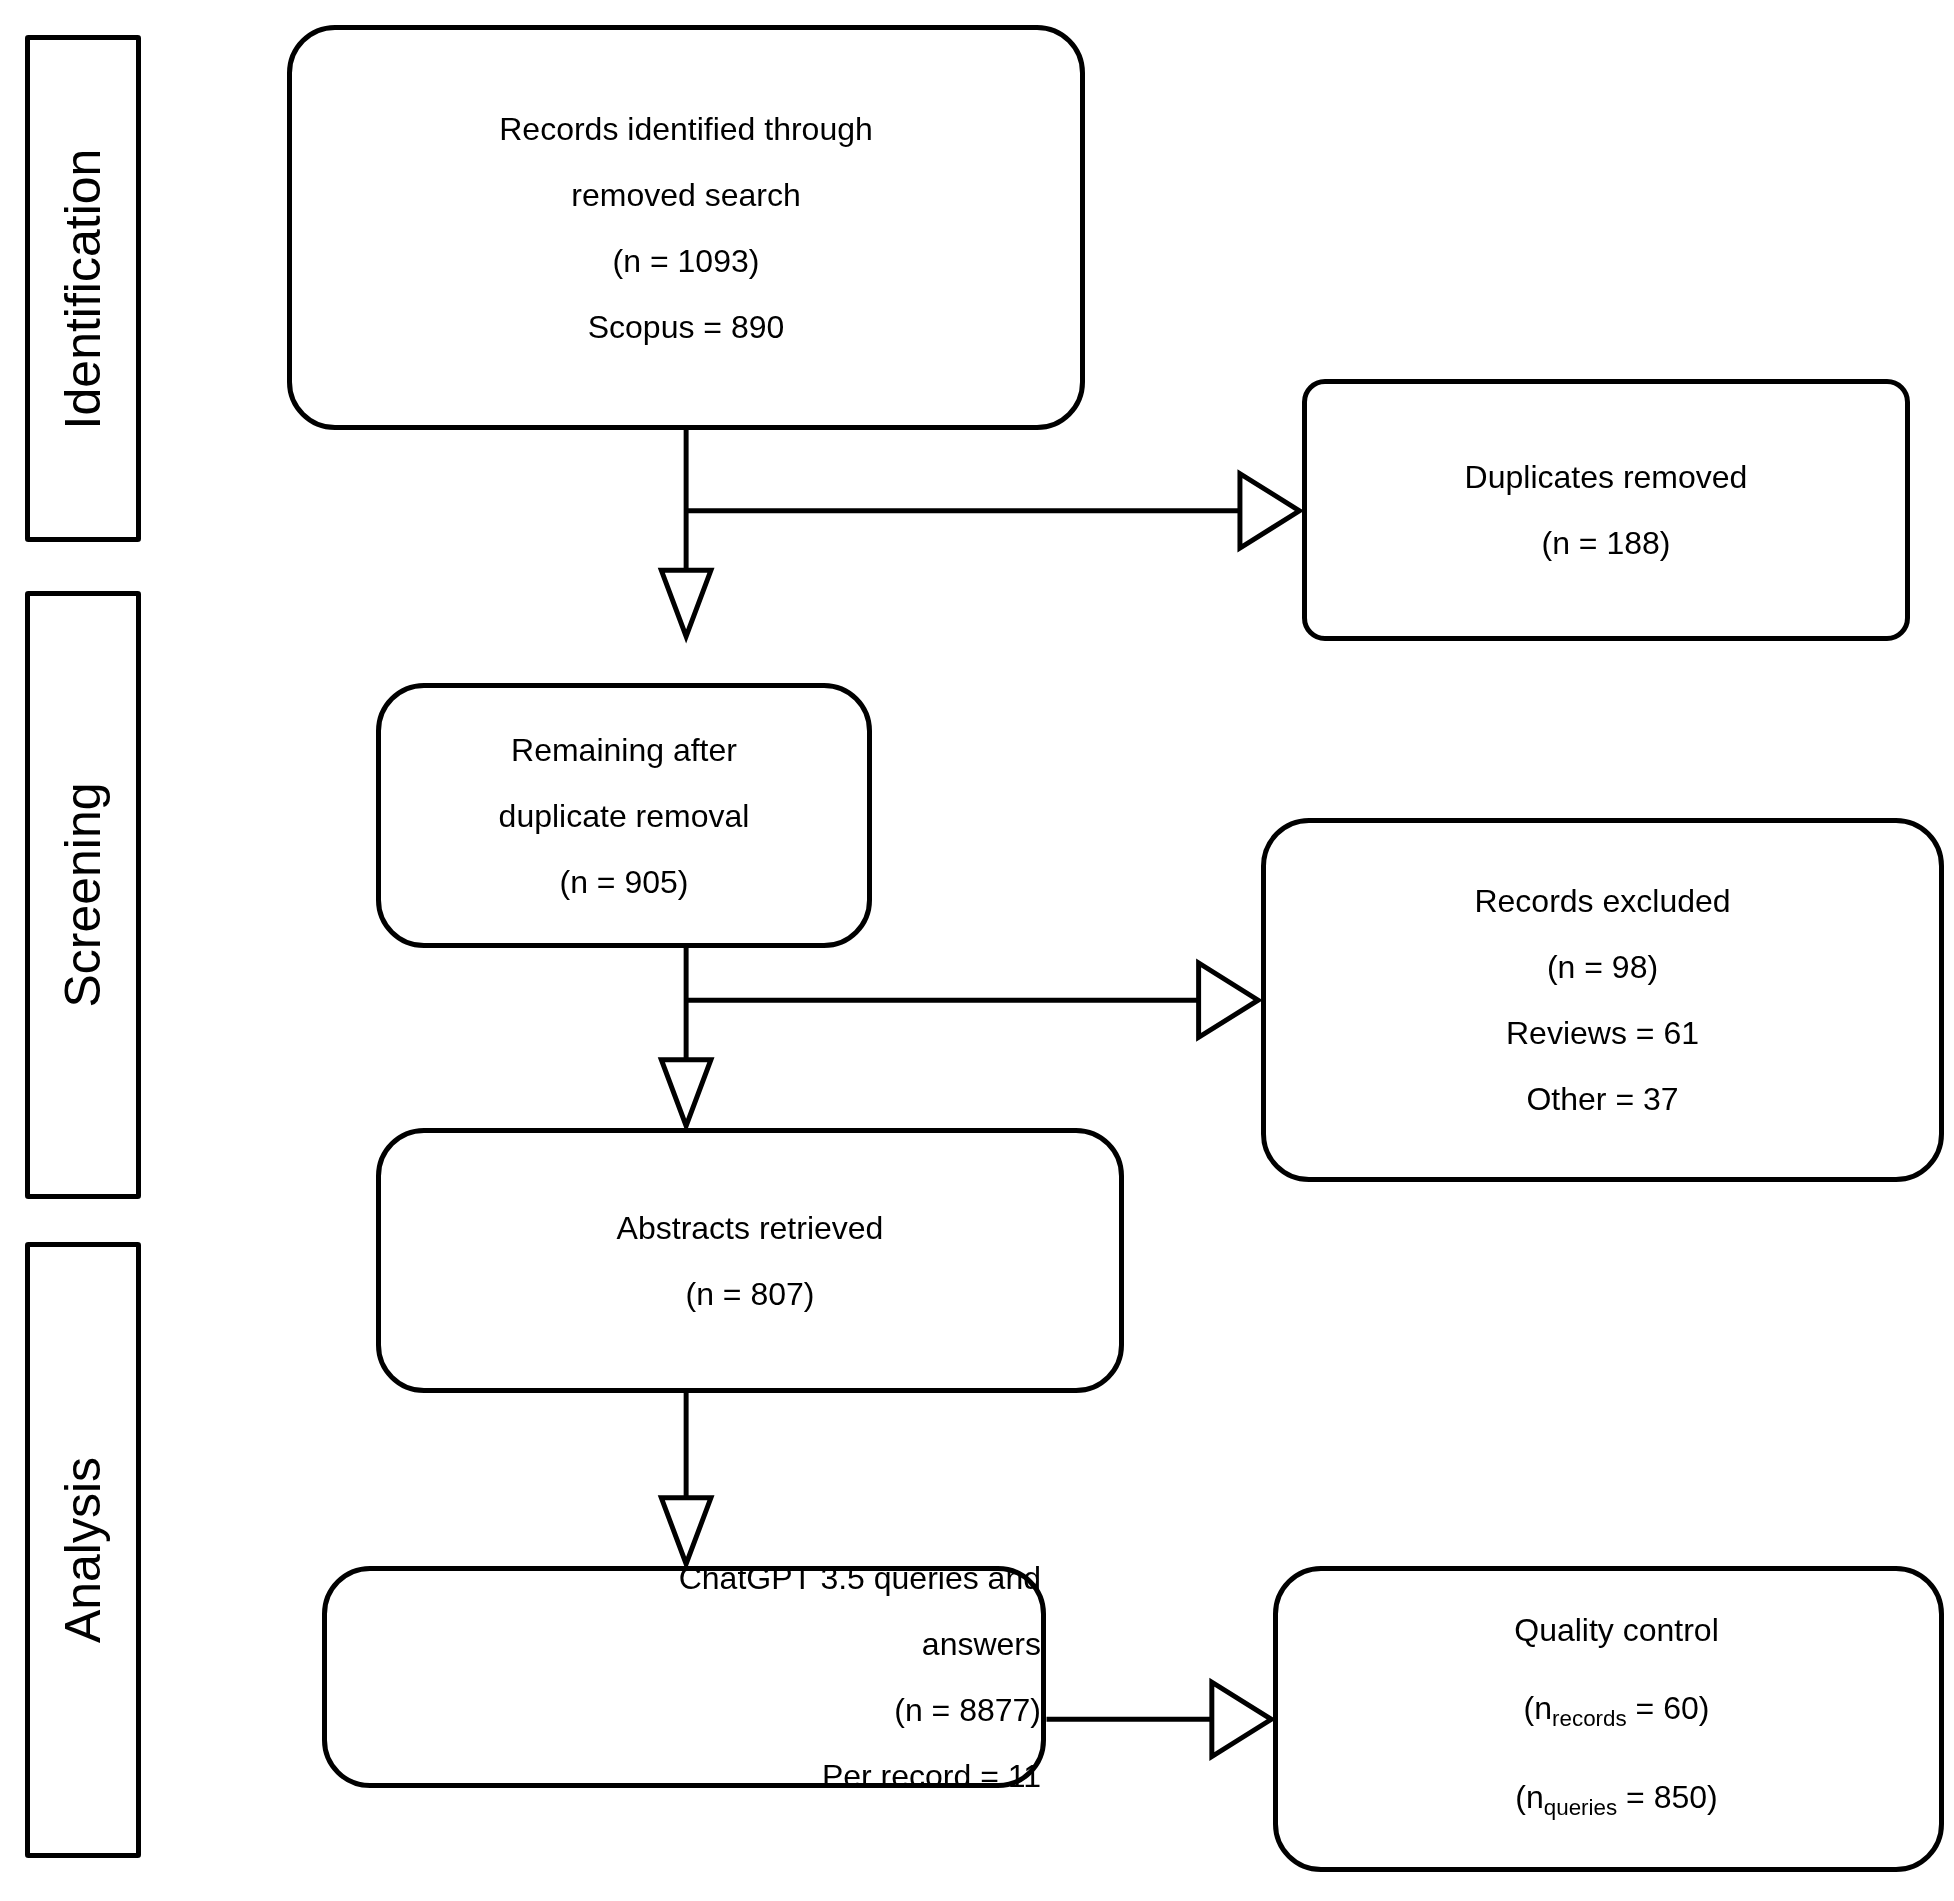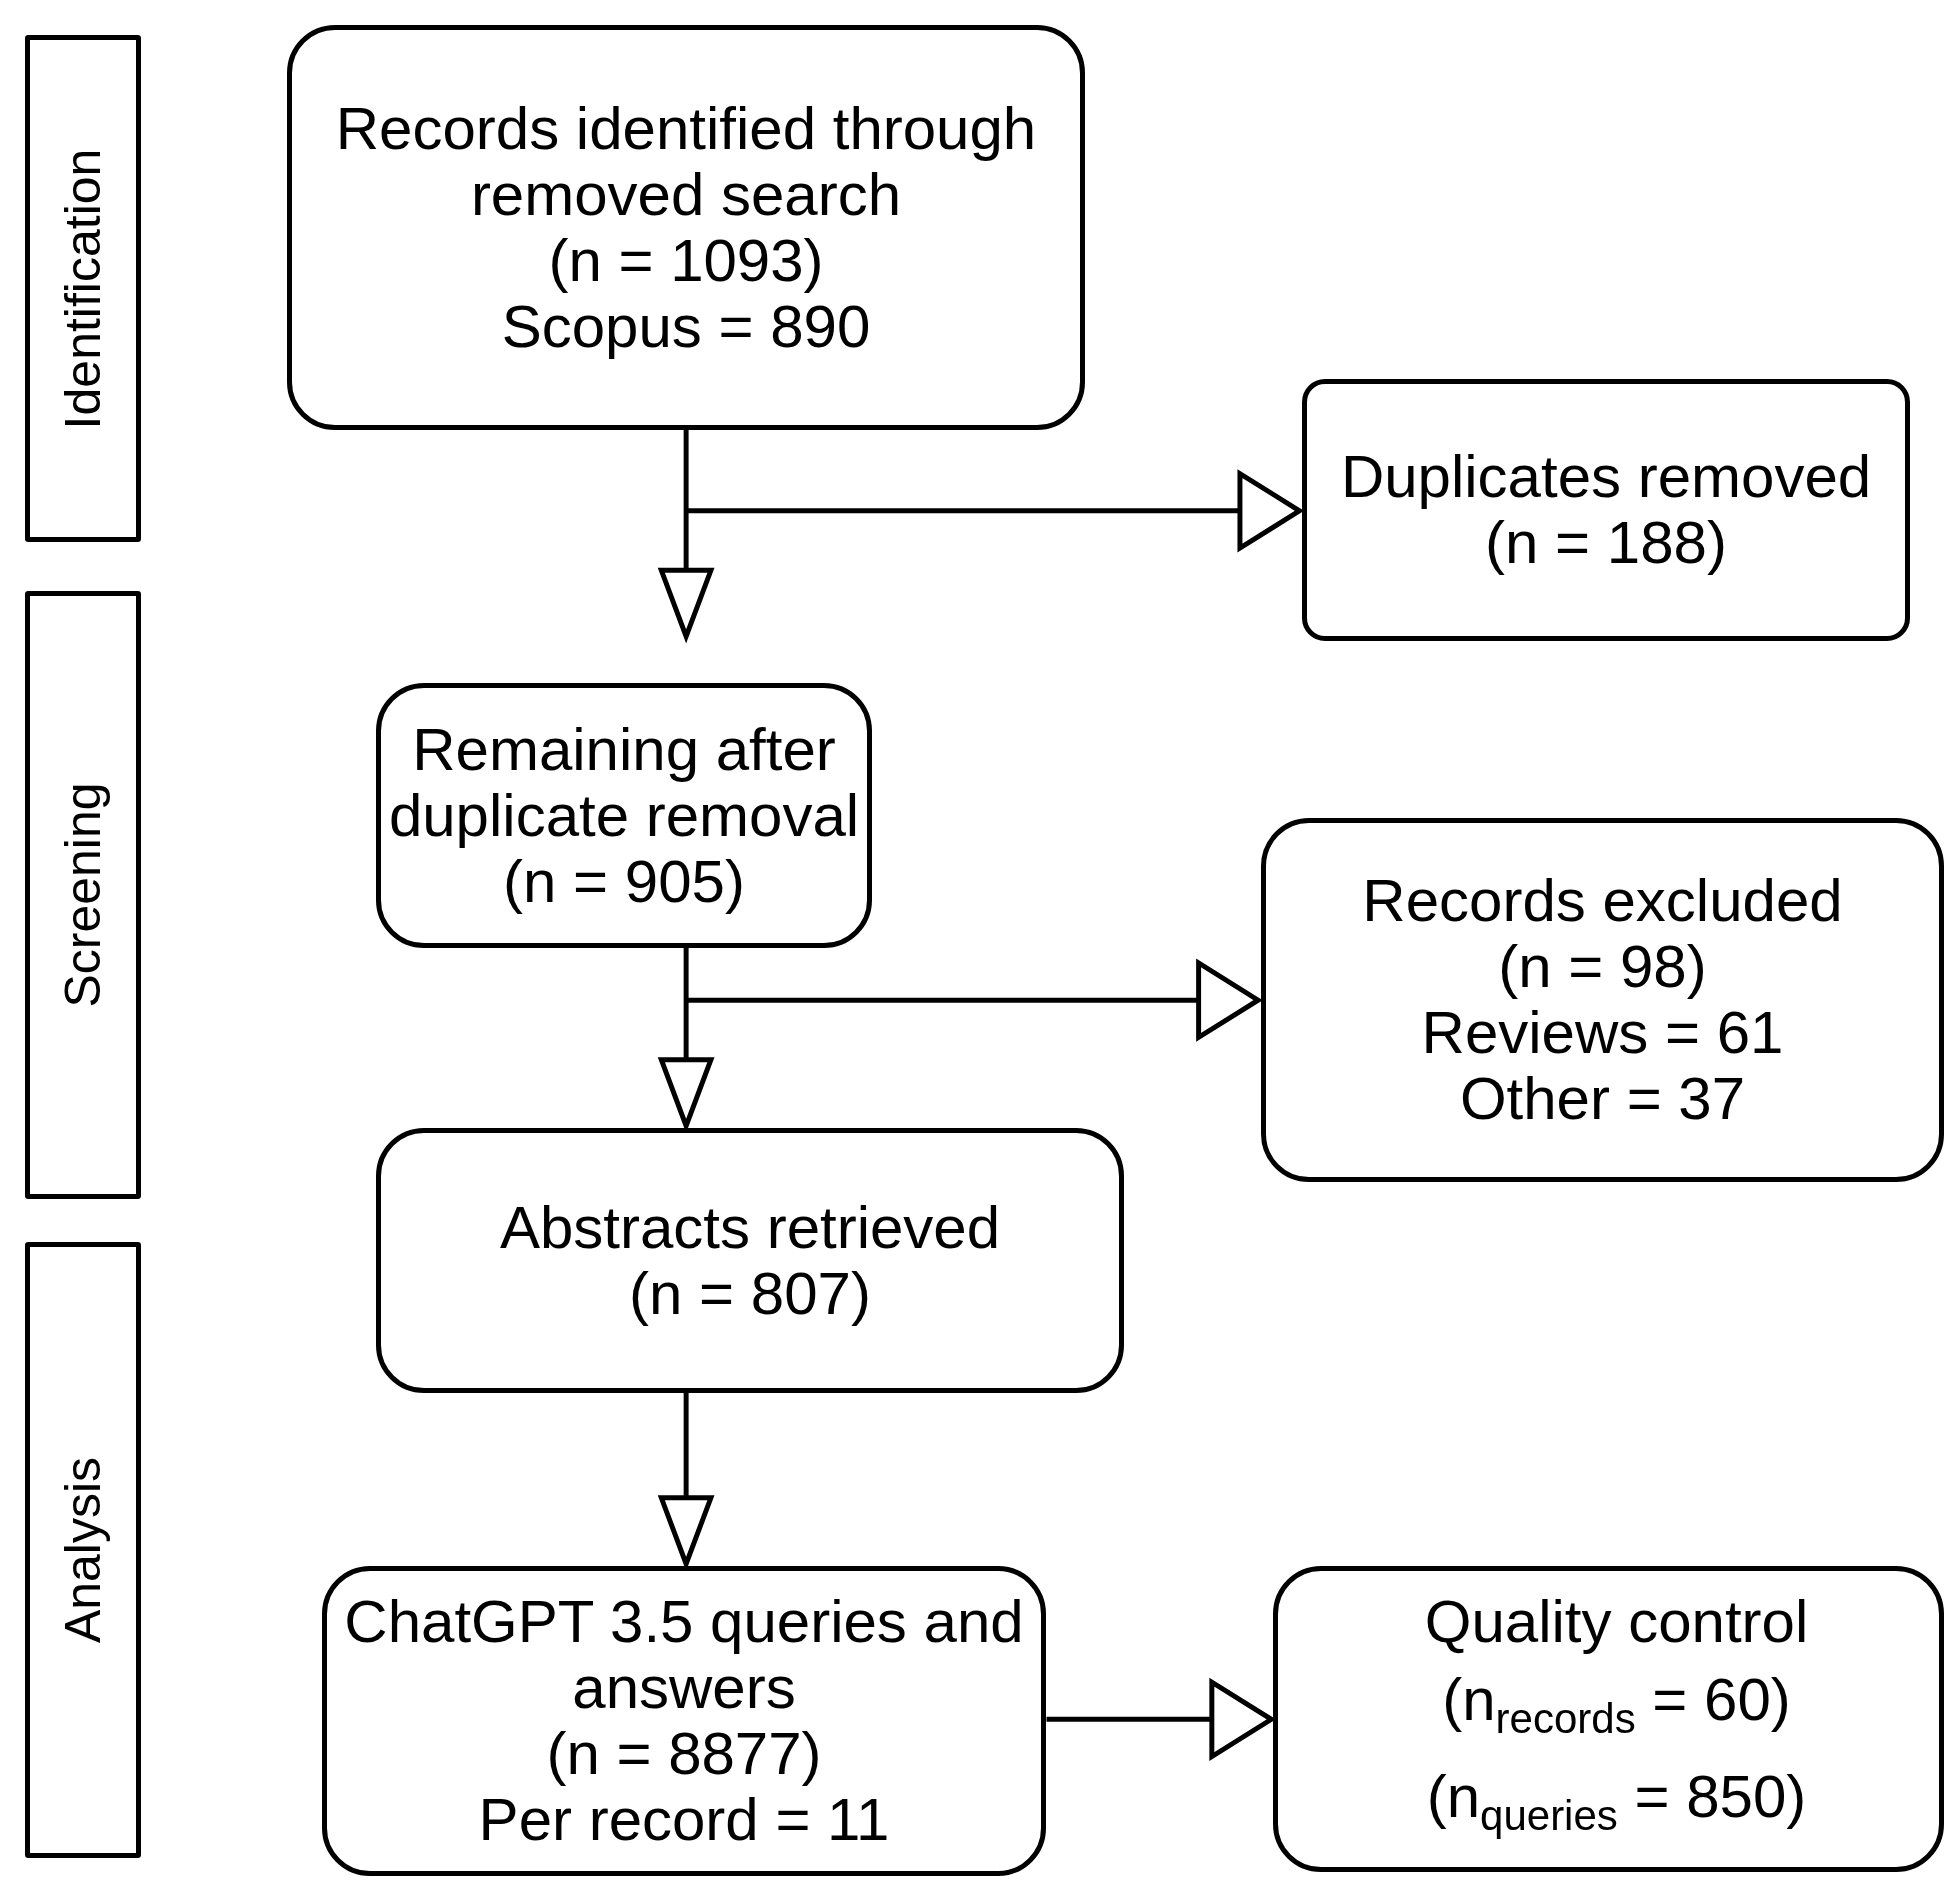--- a/index.html
+++ b/index.html
@@ -54,30 +54,30 @@
     border: 5.8px solid #000000;
     border-radius: 48px;
     background: #ffffff;
     display: flex;
     flex-direction: column;
     align-items: center;
     justify-content: center;
     text-align: center;
   }
   .flow-box .line {
-    font-size: 60px;
+    font-size: 32px;
     line-height: 66px;
     white-space: nowrap;
   }
   #box-records    { left: 287px;  top: 25px;   width: 798px; height: 405px; }
   #box-duplicates { left: 1302px; top: 379px;  width: 608px; height: 262px; border-radius: 23px; }
   #box-remaining  { left: 376px;  top: 639px;  width: 496px; height: 265px; margin-top: 44px; }
   #box-excluded   { left: 1261px; top: 818px;  width: 683px; height: 364px; }
   #box-abstracts  { left: 376px;  top: 1128px; width: 748px; height: 265px; }
-  #box-chatgpt    { left: 322px;  top: 1566px; width: 724px; height: 310px; }
+  #box-chatgpt    { left: 322px;  top: 1566px; width: 724px; height: 222px; align-items: flex-end; }
   #box-quality    { left: 1273px; top: 1566px; width: 671px; height: 306px; padding-left: 16px; }
 
   #box-quality .line { line-height: 78px; }
   .subscript {
     font-size: 0.70em;
     vertical-align: -0.32em;
   }
 </style>
 </head>
 <body>

